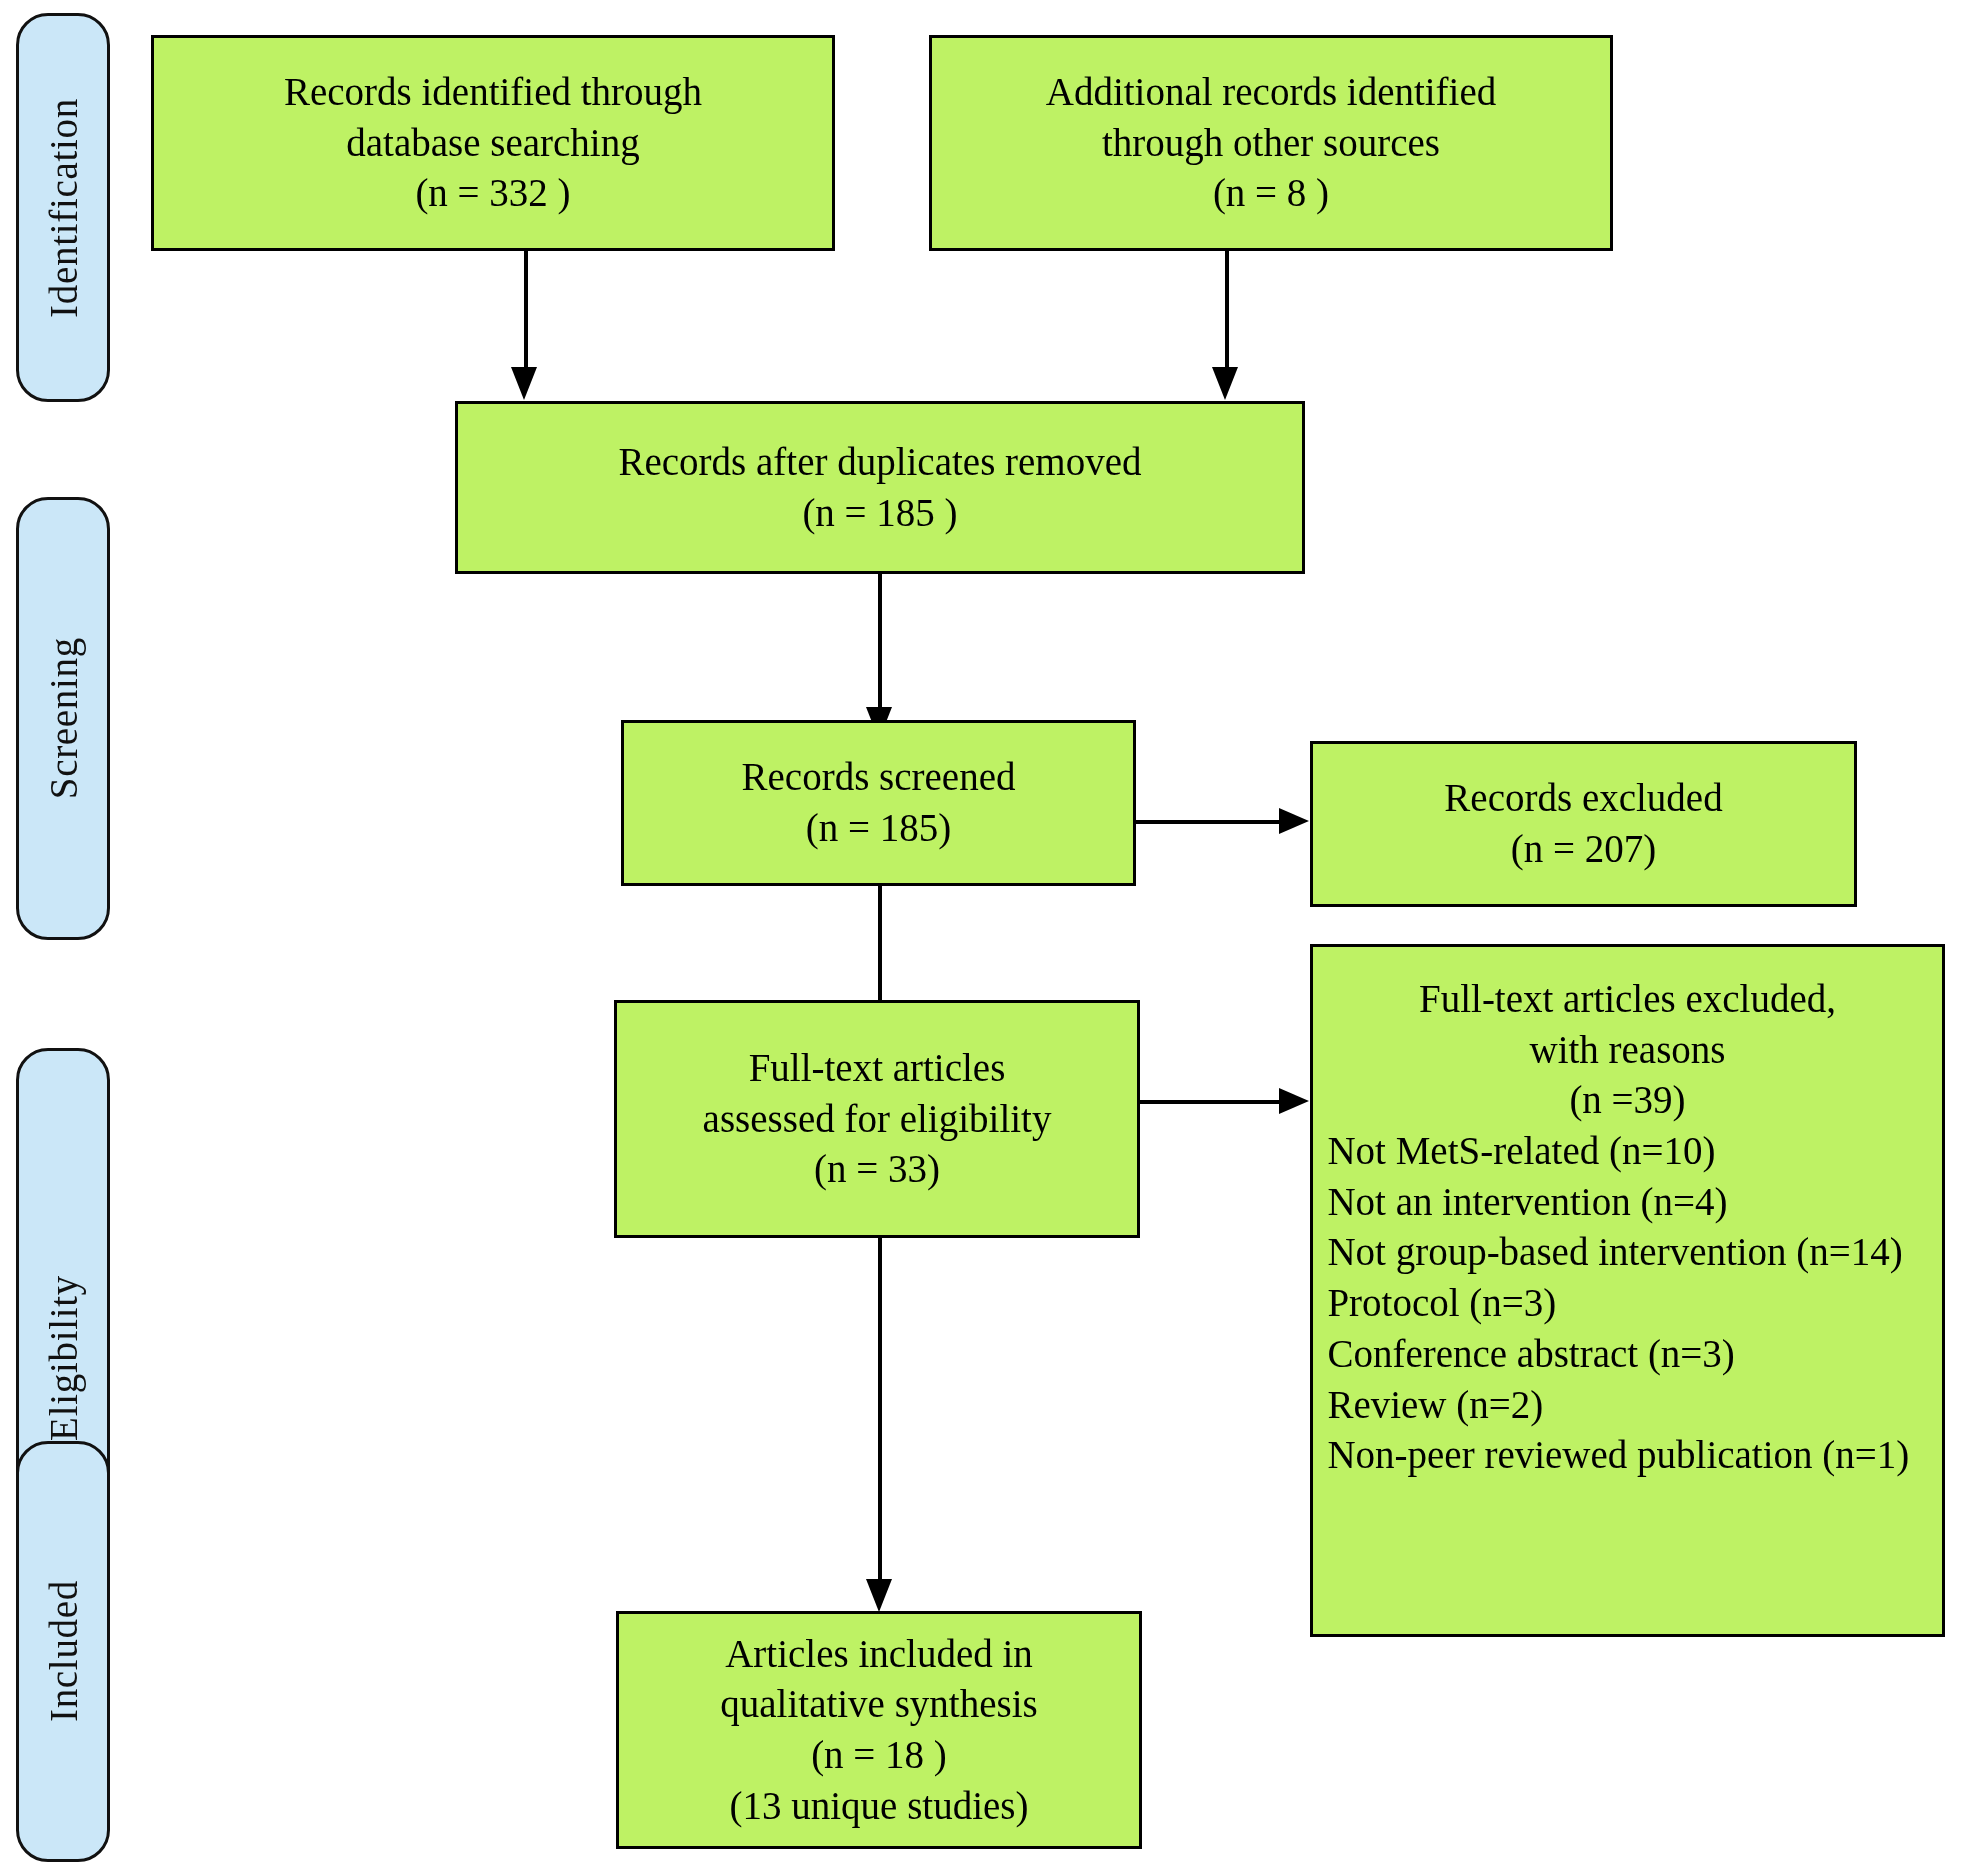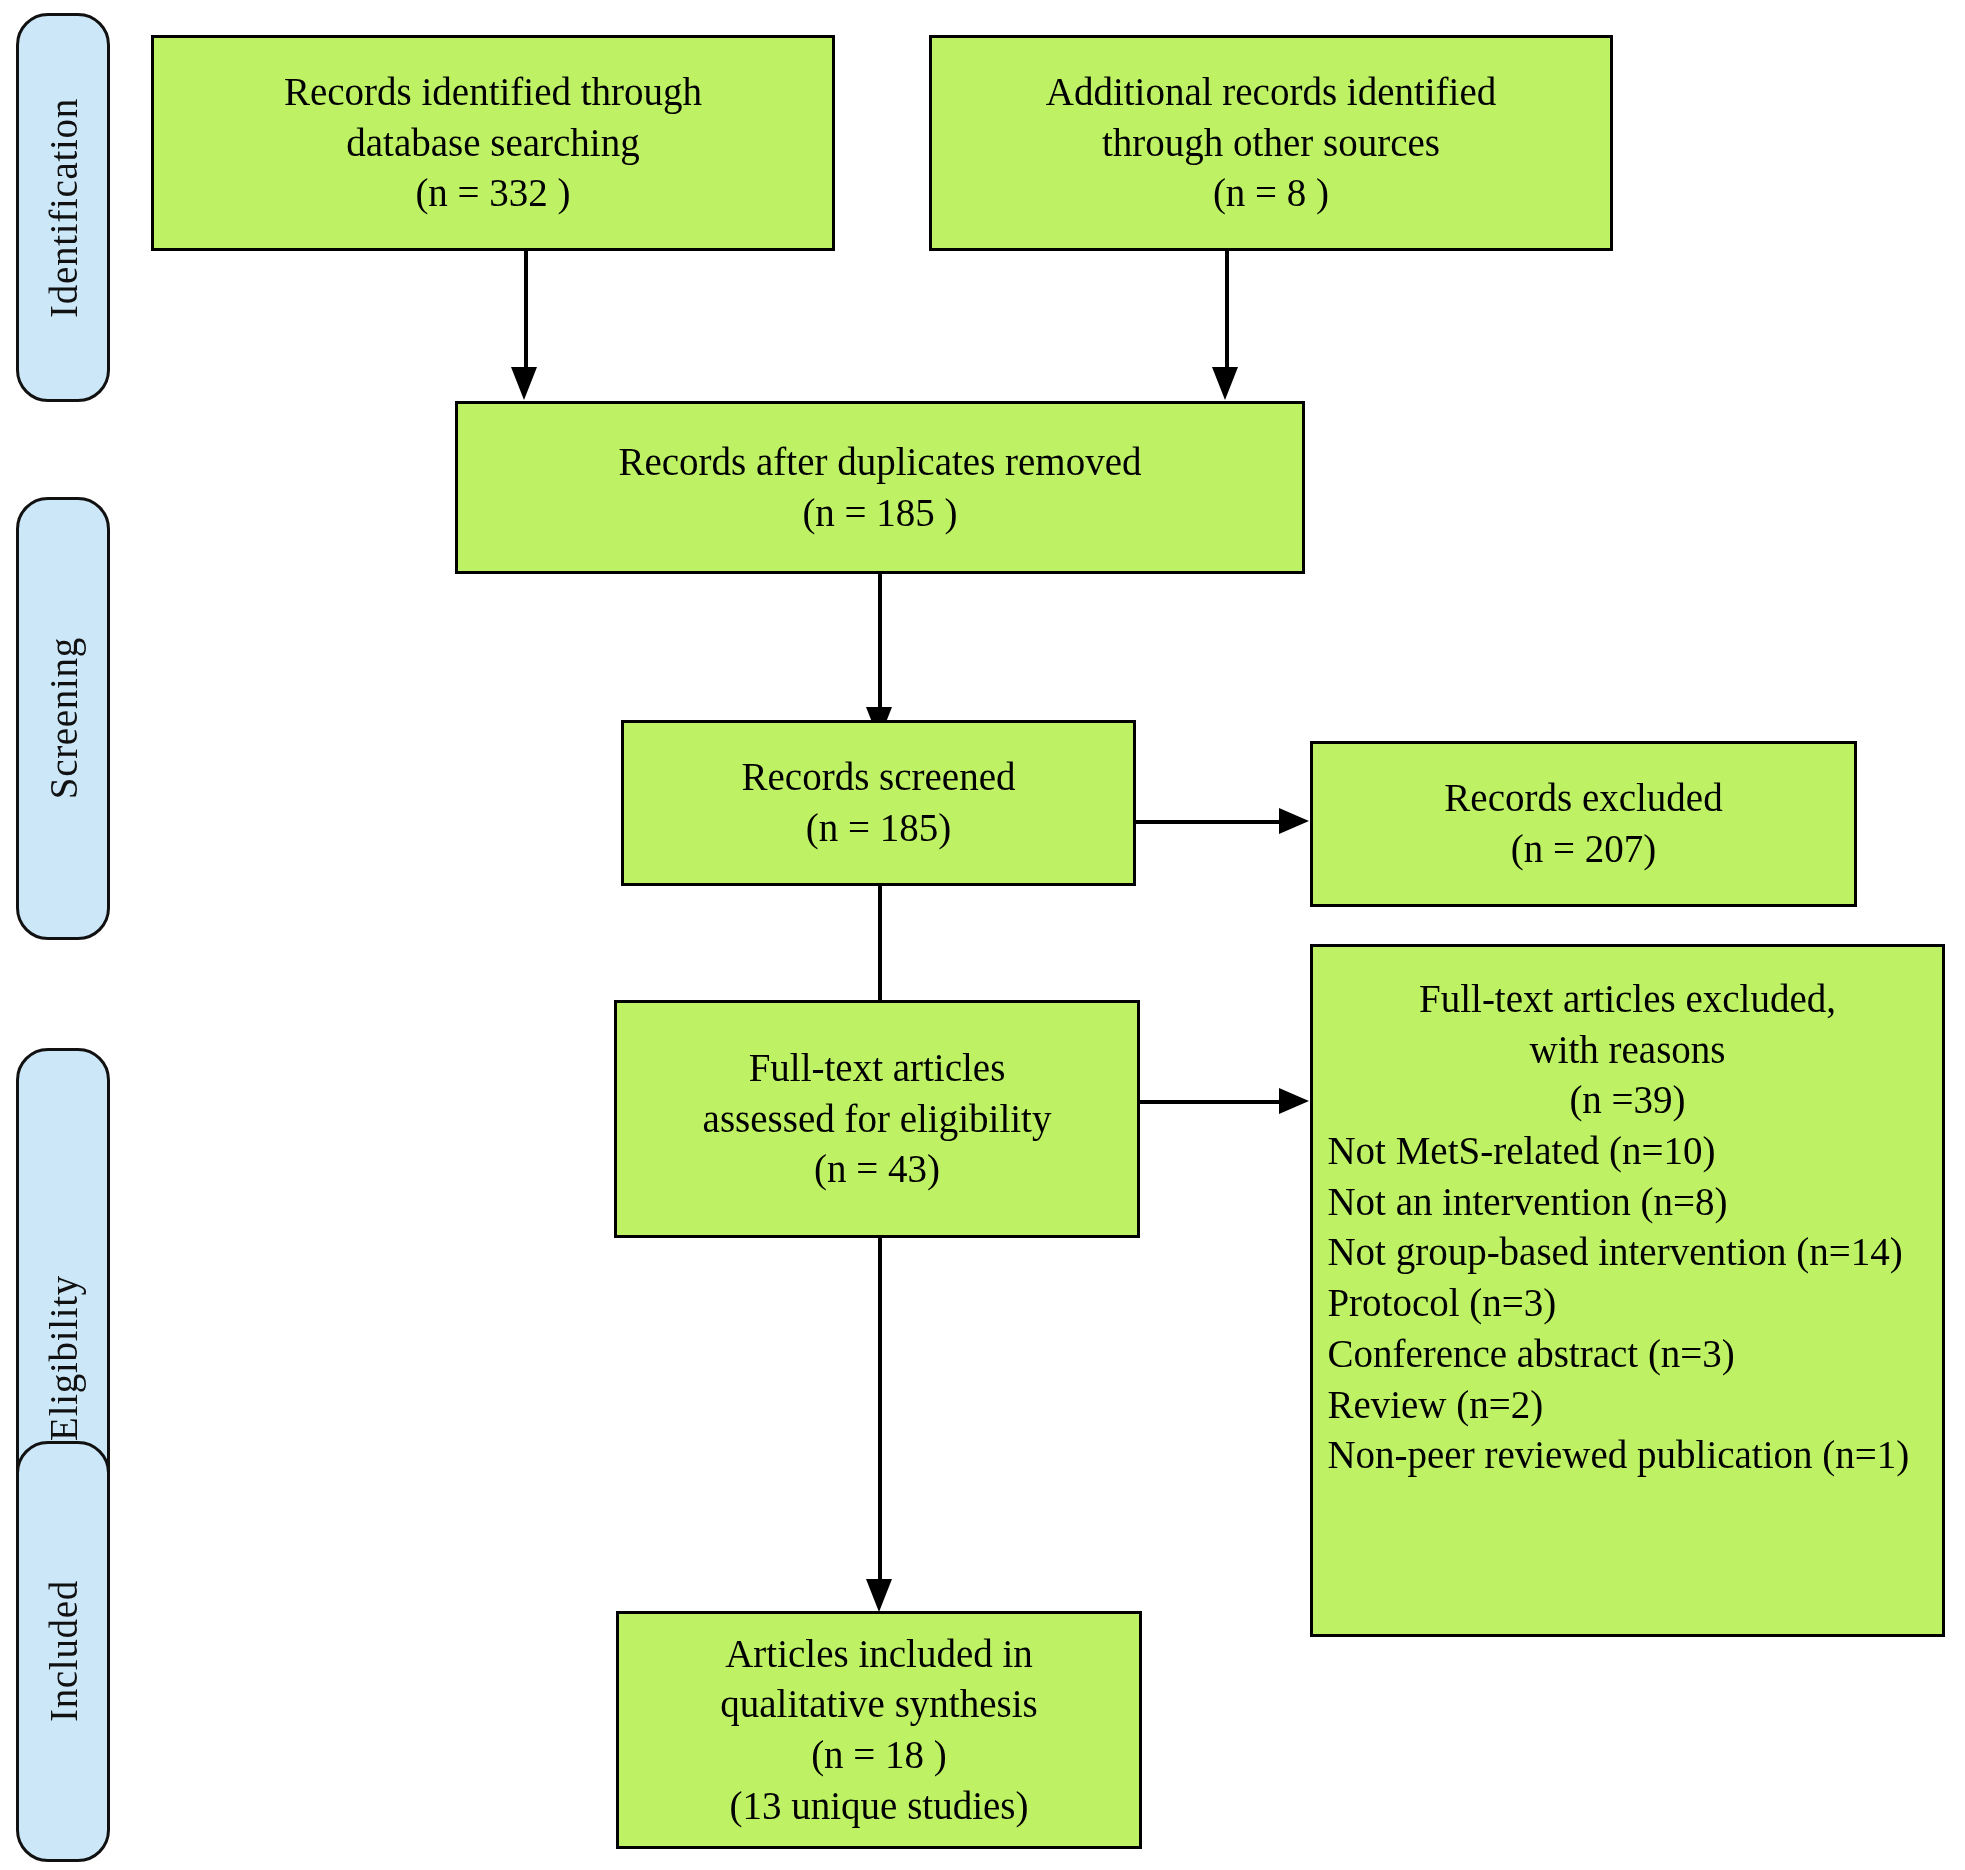--- a/index.html
+++ b/index.html
@@ -166,30 +166,30 @@
 
   <div class="hline" style="left:1136px; top:820px; width:148px;"></div>
   <div class="arrow-right" style="left:1279px; top:808px;"></div>
 
   <div class="vline" style="left:878px; top:886px; height:141px;"></div>
   <div class="arrow-down" style="left:866px; top:1007px;"></div>
 
   <div class="flow-box" style="left:614px; top:1000px; width:526px; height:238px;">
     <div class="box-text">Full-text articles
 assessed for eligibility
-(n = 43)</div>
+(n = 33)</div>
   </div>
 
   <div class="flow-box reasons" style="left:1310px; top:944px; width:635px; height:693px;">
     <div class="reasons-head">Full-text articles excluded,
 with reasons
 (n =39)</div>
     <div class="reasons-list">
       <div class="reason-item">Not MetS-related (n=10)</div>
-      <div class="reason-item">Not an intervention (n=8)</div>
+      <div class="reason-item">Not an intervention (n=4)</div>
       <div class="reason-item">Not group-based intervention (n=14)</div>
       <div class="reason-item">Protocol (n=3)</div>
       <div class="reason-item">Conference abstract (n=3)</div>
       <div class="reason-item">Review (n=2)</div>
       <div class="reason-item">Non-peer reviewed publication (n=1)</div>
     </div>
   </div>
 
   <div class="hline" style="left:1140px; top:1100px; width:144px;"></div>
   <div class="arrow-right" style="left:1279px; top:1088px;"></div>

